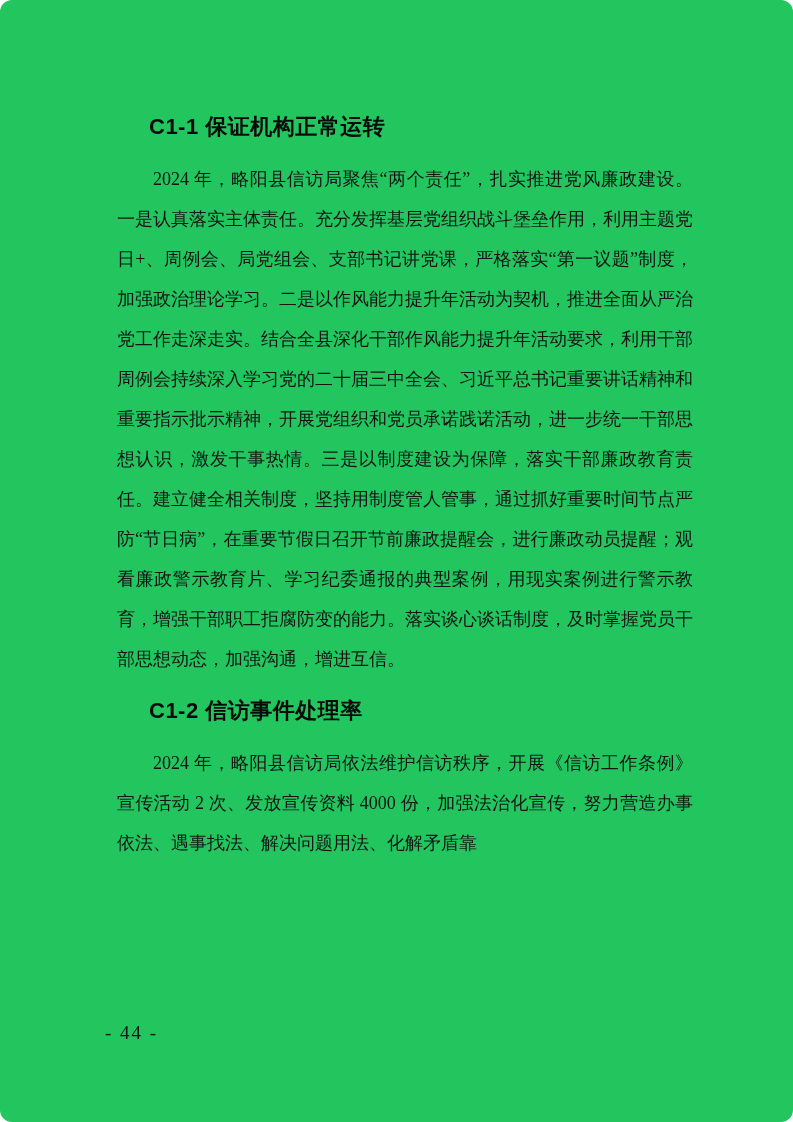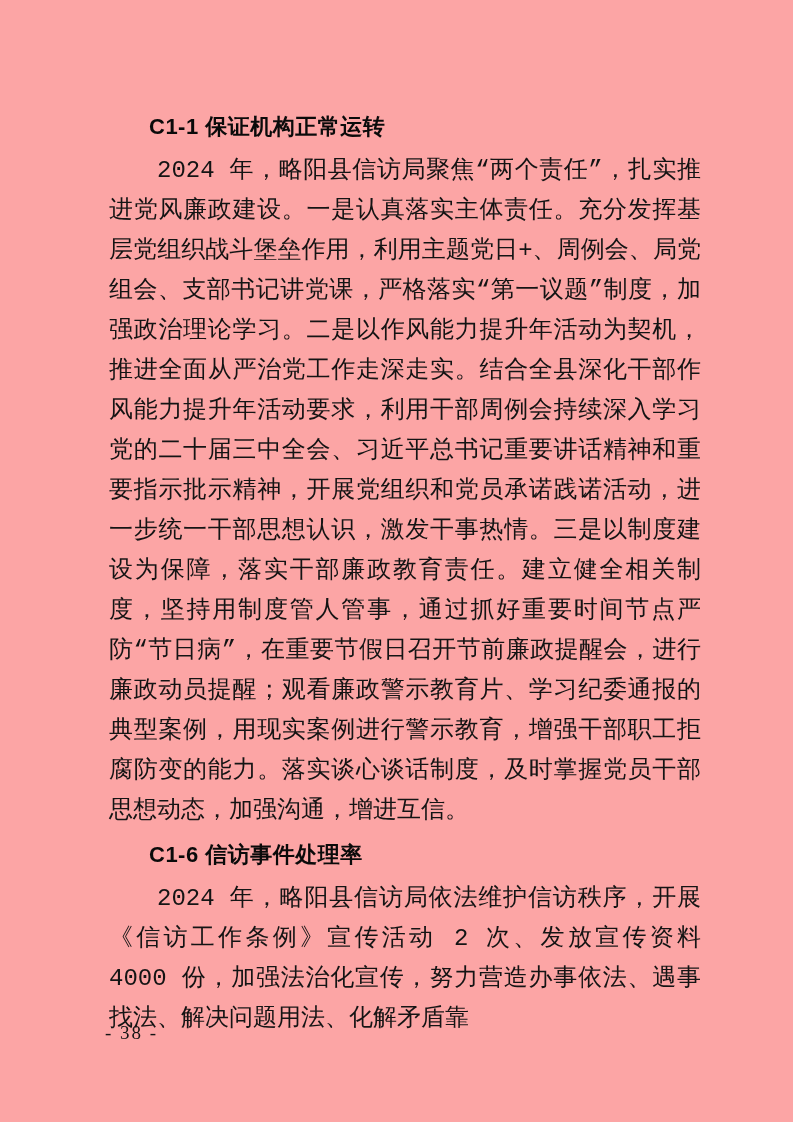--- a/index.html
+++ b/index.html
@@ -4,51 +4,52 @@
 <style>
   html, body {
     margin: 0;
     padding: 0;
     background: #ffffff;
   }
   .page {
     position: relative;
     width: 793px;
     height: 1122px;
-    background: #fca5a5;
+    background: #22c55e;
     overflow: hidden;
     color: #121212;
     font-family: "Liberation Serif", serif;
+    border-radius: 12px;
   }
   .content {
     position: absolute;
     left: 105px;
     top: 107px;
     width: 600px;
   }
   .section-heading {
     margin: 0;
     padding: 0;
     font-size: 22px;
     line-height: 40px;
     font-weight: bold;
     text-indent: 2em;
     color: #0a0a0a;
     font-family: "Liberation Sans", sans-serif;
     letter-spacing: 0.5px;
   }
   .body-paragraph {
-    margin: 4px;
+    margin: 12px;
     padding: 0;
-    font-size: 24px;
+    font-size: 18px;
     line-height: 40px;
     text-align: justify;
     text-indent: 2em;
     color: #141414;
-    font-family: Liberation Mono, monospace;
+    font-family: Liberation Serif, serif;
   }
   .page-number {
     position: absolute;
     left: 105px;
     top: 1021px;
     font-size: 19px;
     line-height: 24px;
     letter-spacing: 2px;
     color: #141414;
     font-family: "Liberation Serif", serif;
@@ -58,20 +59,20 @@
 <body>
 
 <div class="page">
   <div class="content">
 
     <h2 class="section-heading">C1-1 保证机构正常运转</h2>
 
     <p class="body-paragraph">2024 年，略阳县信访局聚焦“两个责任”，扎实推进党风廉政建设。一是认真落实主体责任。充分发挥基层党组织战斗堡垒作用，利用主题党日+、周例会、局党组会、支部书记讲党课，严格落实“第一议题”制度，加强政治理论学习。二是以作风能力提升年活动为契机，推进全面从严治党工作走深走实。结合全县深化干部作风能力提升年活动要求，利用干部周例会持续深入学习党的二十届三中全会、习近平总书记重要讲话精神和重要指示批示精神，开展党组织和党员承诺践诺活动，进一步统一干部思想认识，激发干事热情。三是以制度建设为保障，落实干部廉政教育责任。建立健全相关制度，坚持用制度管人管事，通过抓好重要时间节点严防“节日病”，在重要节假日召开节前廉政提醒会，进行廉政动员提醒；观看廉政警示教育片、学习纪委通报的典型案例，用现实案例进行警示教育，增强干部职工拒腐防变的能力。落实谈心谈话制度，及时掌握党员干部思想动态，加强沟通，增进互信。</p>
 
 
-    <h2 class="section-heading">C1-6 信访事件处理率</h2>
+    <h2 class="section-heading">C1-2 信访事件处理率</h2>
 
     <p class="body-paragraph">2024 年，略阳县信访局依法维护信访秩序，开展《信访工作条例》宣传活动 2 次、发放宣传资料 4000 份，加强法治化宣传，努力营造办事依法、遇事找法、解决问题用法、化解矛盾靠</p>
 
   </div>
 
-  <div class="page-number">- 38 -</div>
+  <div class="page-number">- 44 -</div>
 </div>
 
 </body></html>

